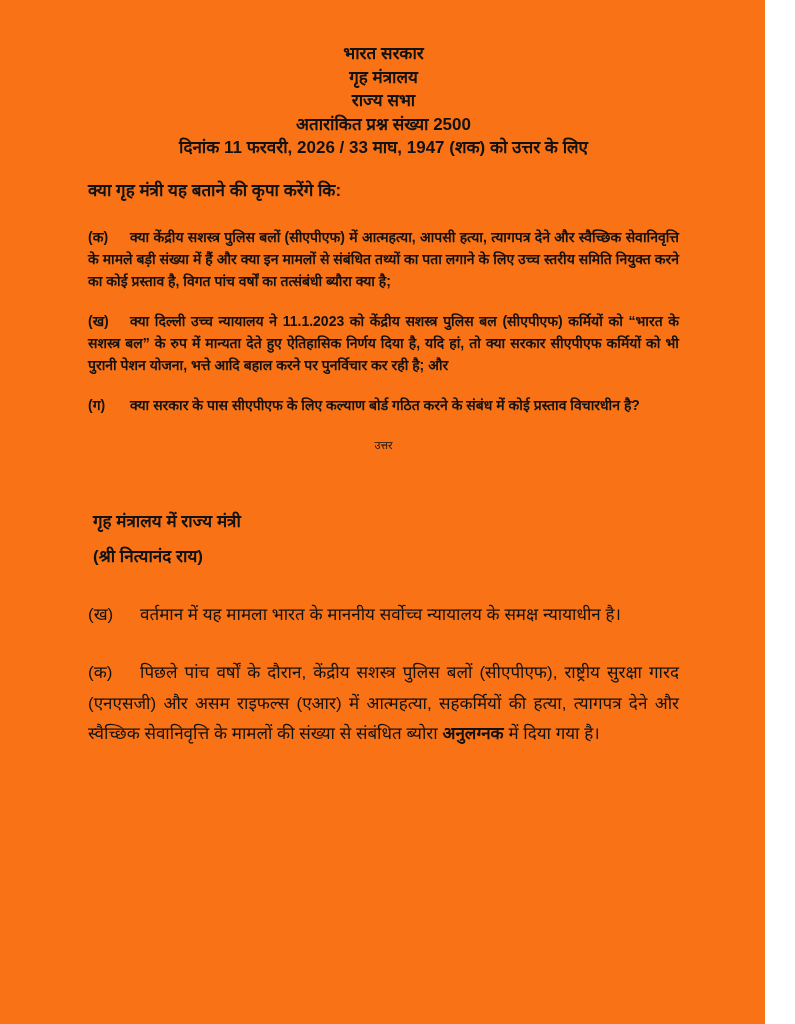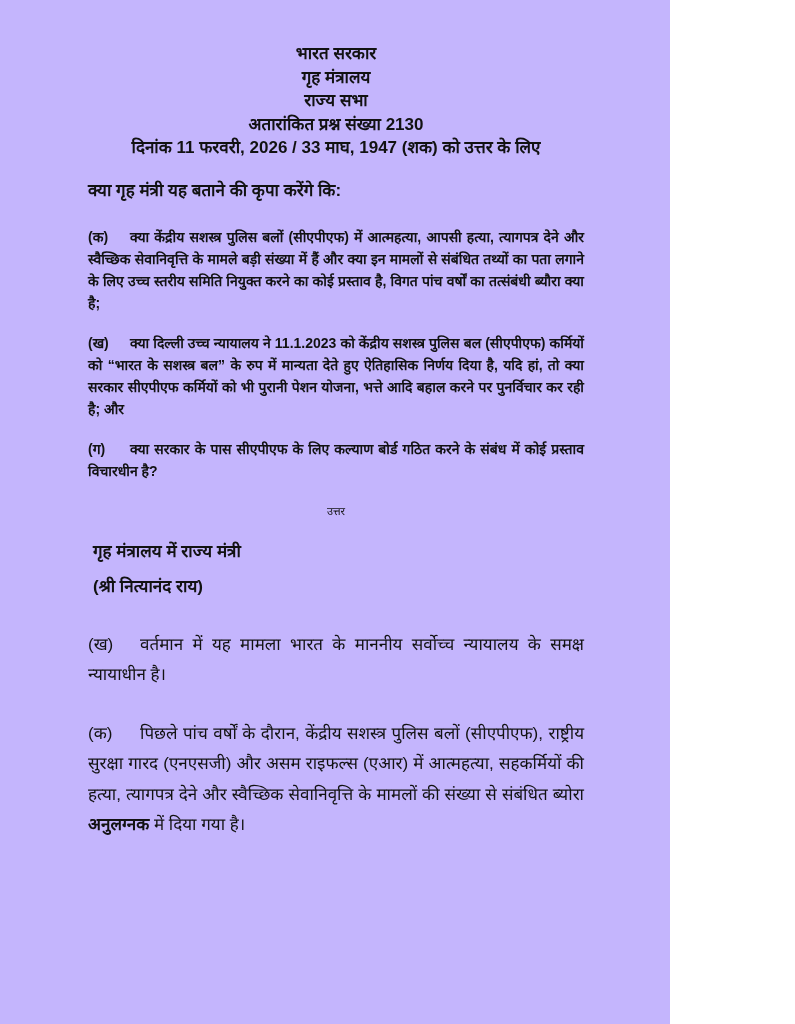--- a/index.html
+++ b/index.html
@@ -10,24 +10,24 @@
   body {
     width: 795px;
     height: 1024px;
     overflow: hidden;
     font-family: "Liberation Sans", "DejaVu Sans", sans-serif;
     color: #121212;
     -webkit-font-smoothing: antialiased;
   }
   .page {
     box-sizing: border-box;
-    width: 670px;
+    width: 765px;
     height: 1024px;
     padding: 42px 86px 0 88px;
-    background: #c4b5fd;
+    background: #f97316;
   }
   
   .letterhead {
     text-align: center;
     font-weight: 700;
     font-size: 17px;
     line-height: 23.5px;
   }
   
   .subject-block {
@@ -70,21 +70,21 @@
   
   .answer-heading {
     margin-top: 14px;
     text-align: center;
     font-weight: 400;
     font-size: 11px;
     line-height: 30px;
   }
   
   .minister {
-    margin-top: 8px;
+    margin-top: 44px;
     padding-left: 5px;
     font-weight: 700;
     font-size: 17px;
     line-height: 35px;
   }
   
   .apara {
     margin: 26px 0 0 0;
     font-weight: 400;
     font-size: 17px;
@@ -103,21 +103,21 @@
 </style>
 </head>
 <body>
 
 <div class="page">
 
   <div class="letterhead">
     <div>भारत सरकार</div>
     <div>गृह मंत्रालय</div>
     <div>राज्य सभा</div>
-    <div>अतारांकित प्रश्न संख्या 2130</div>
+    <div>अतारांकित प्रश्न संख्या 2500</div>
     <div>दिनांक 11 फरवरी, 2026 / 33 माघ, 1947 (शक) को उत्तर के लिए</div>
   </div>
 
 
   <div class="preamble">क्या गृह मंत्री यह बताने की कृपा करेंगे कि:</div>
 
   <p class="qpara">
     <span class="plabel">(क)</span><span>क्या केंद्रीय सशस्त्र पुलिस बलों (सीएपीएफ) में आत्महत्या, आपसी हत्या, त्यागपत्र देने और स्वैच्छिक सेवानिवृत्ति के मामले बड़ी संख्या में हैं और क्या इन मामलों से संबंधित तथ्यों का पता लगाने के लिए उच्च स्तरीय समिति नियुक्त करने का कोई प्रस्ताव है, विगत पांच वर्षों का तत्संबंधी ब्यौरा क्या है;</span>
   </p>
 

